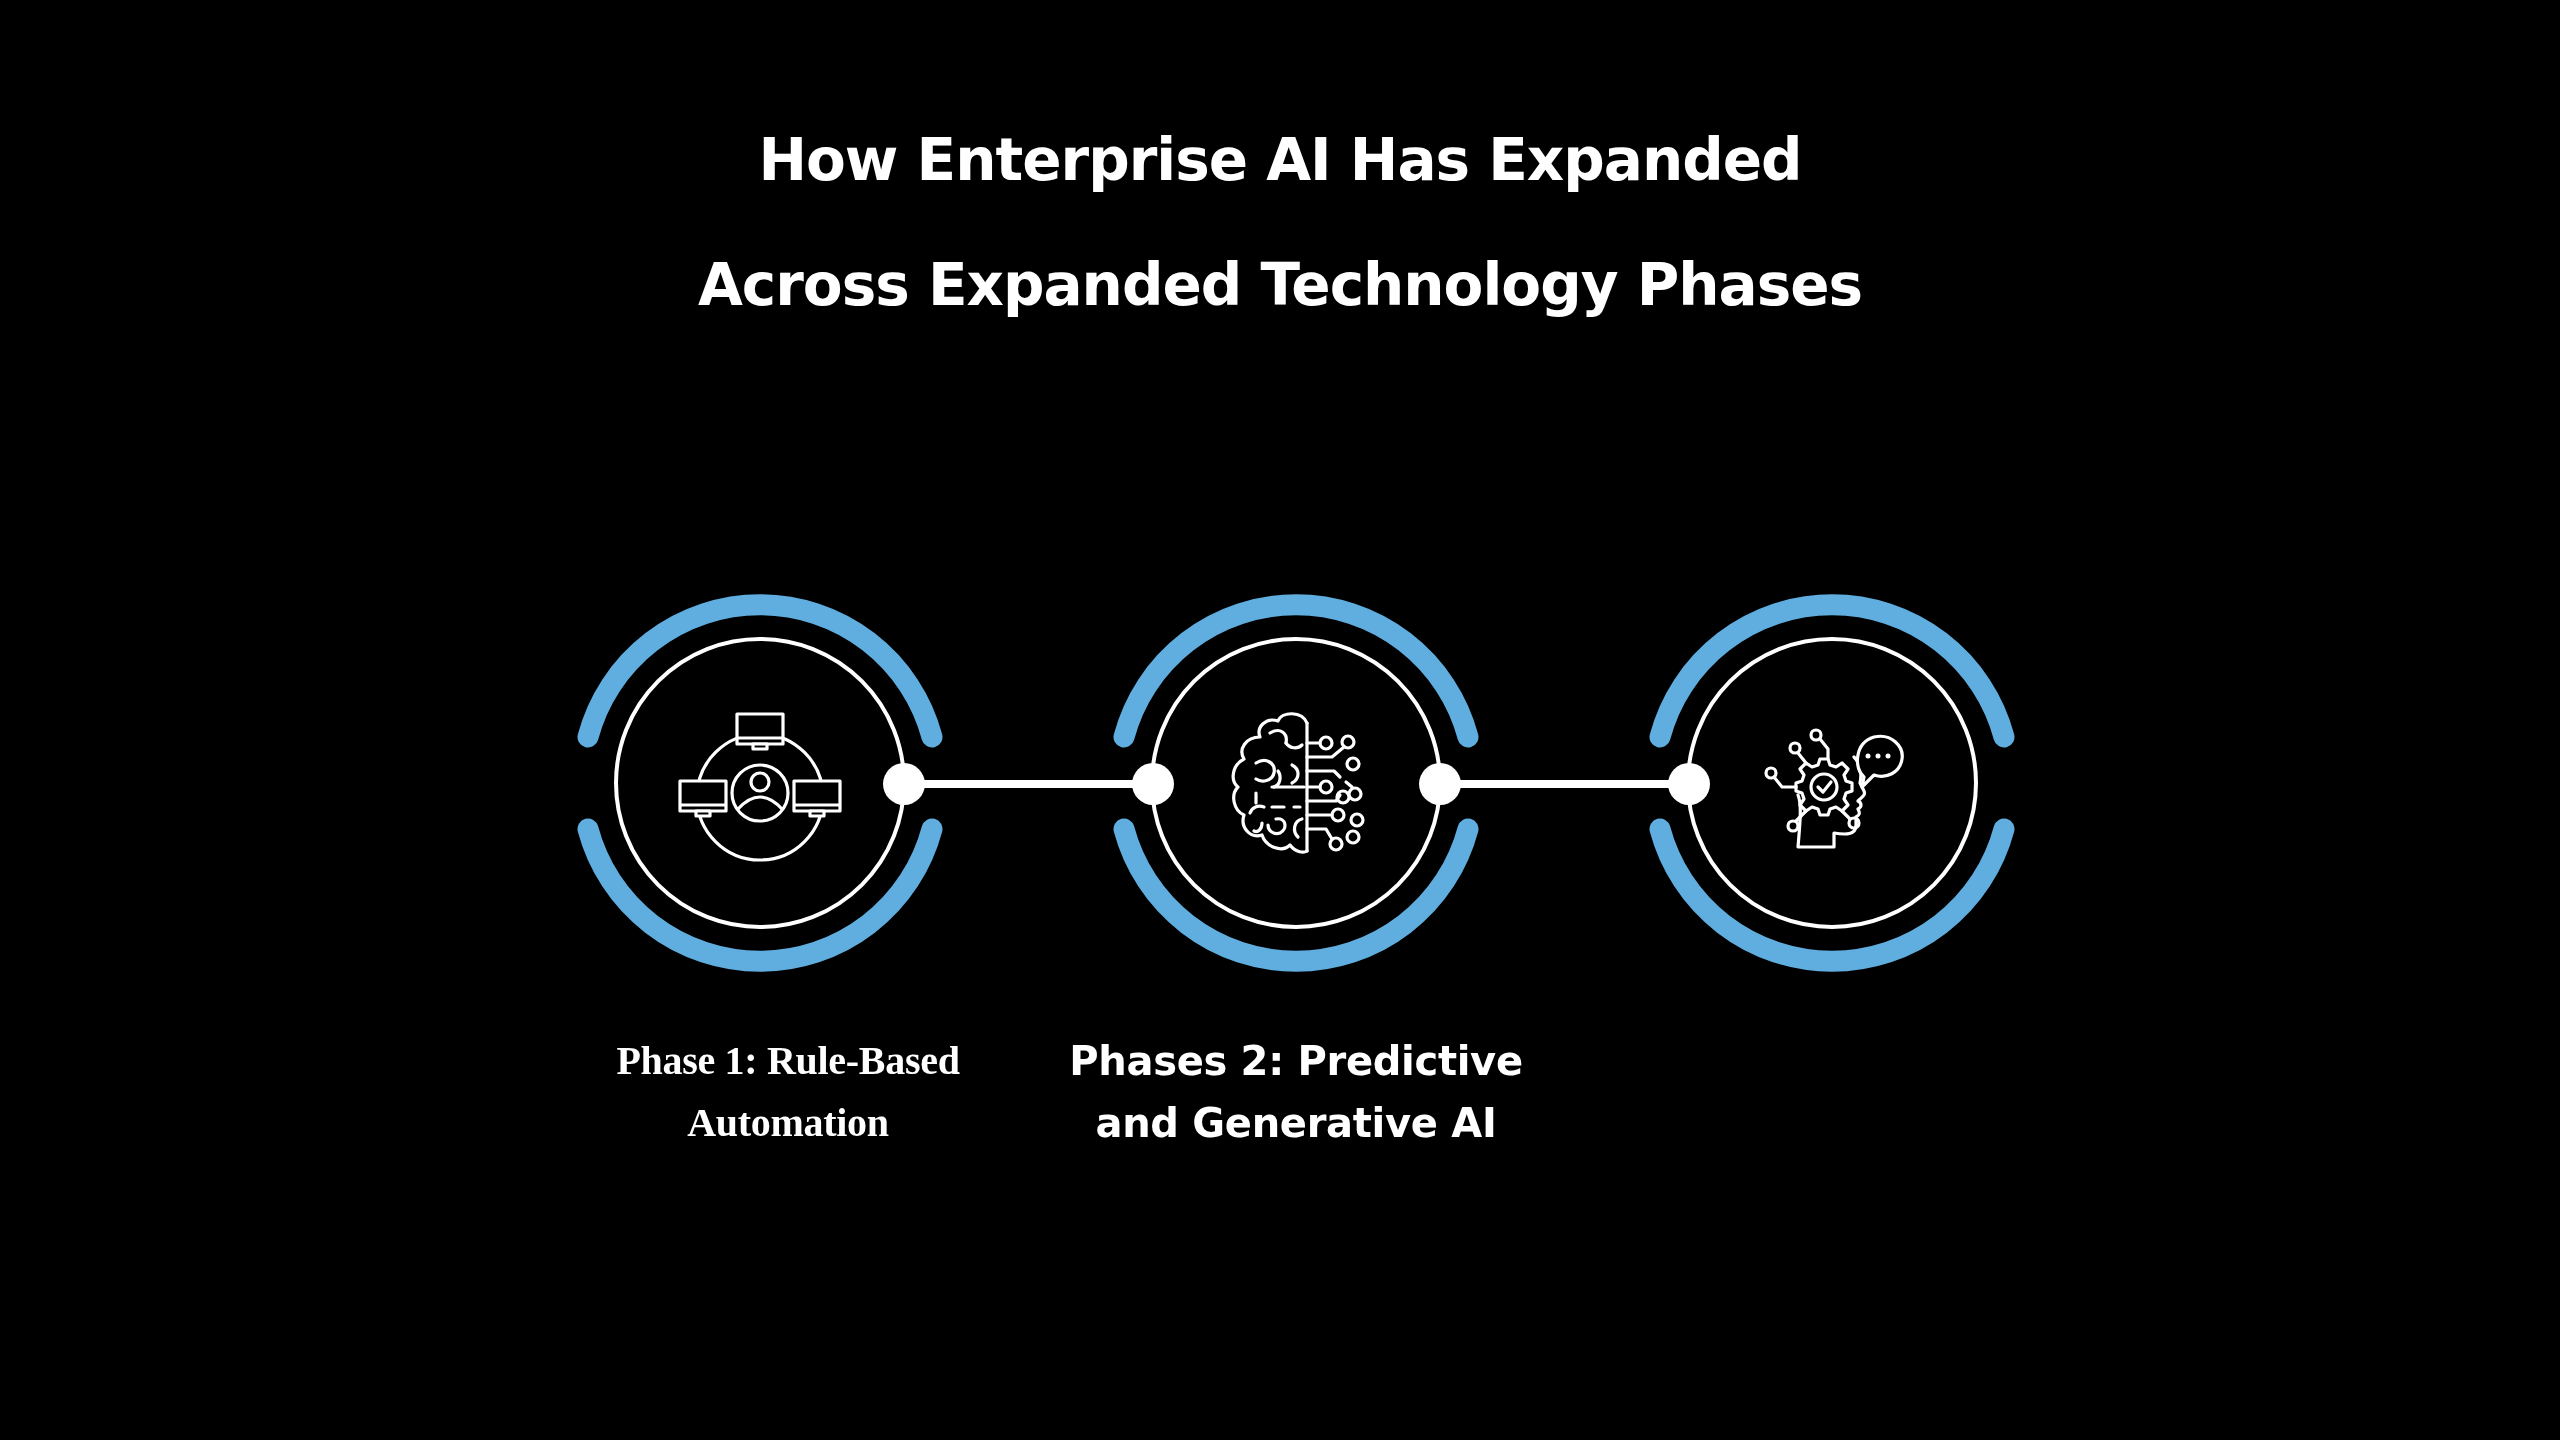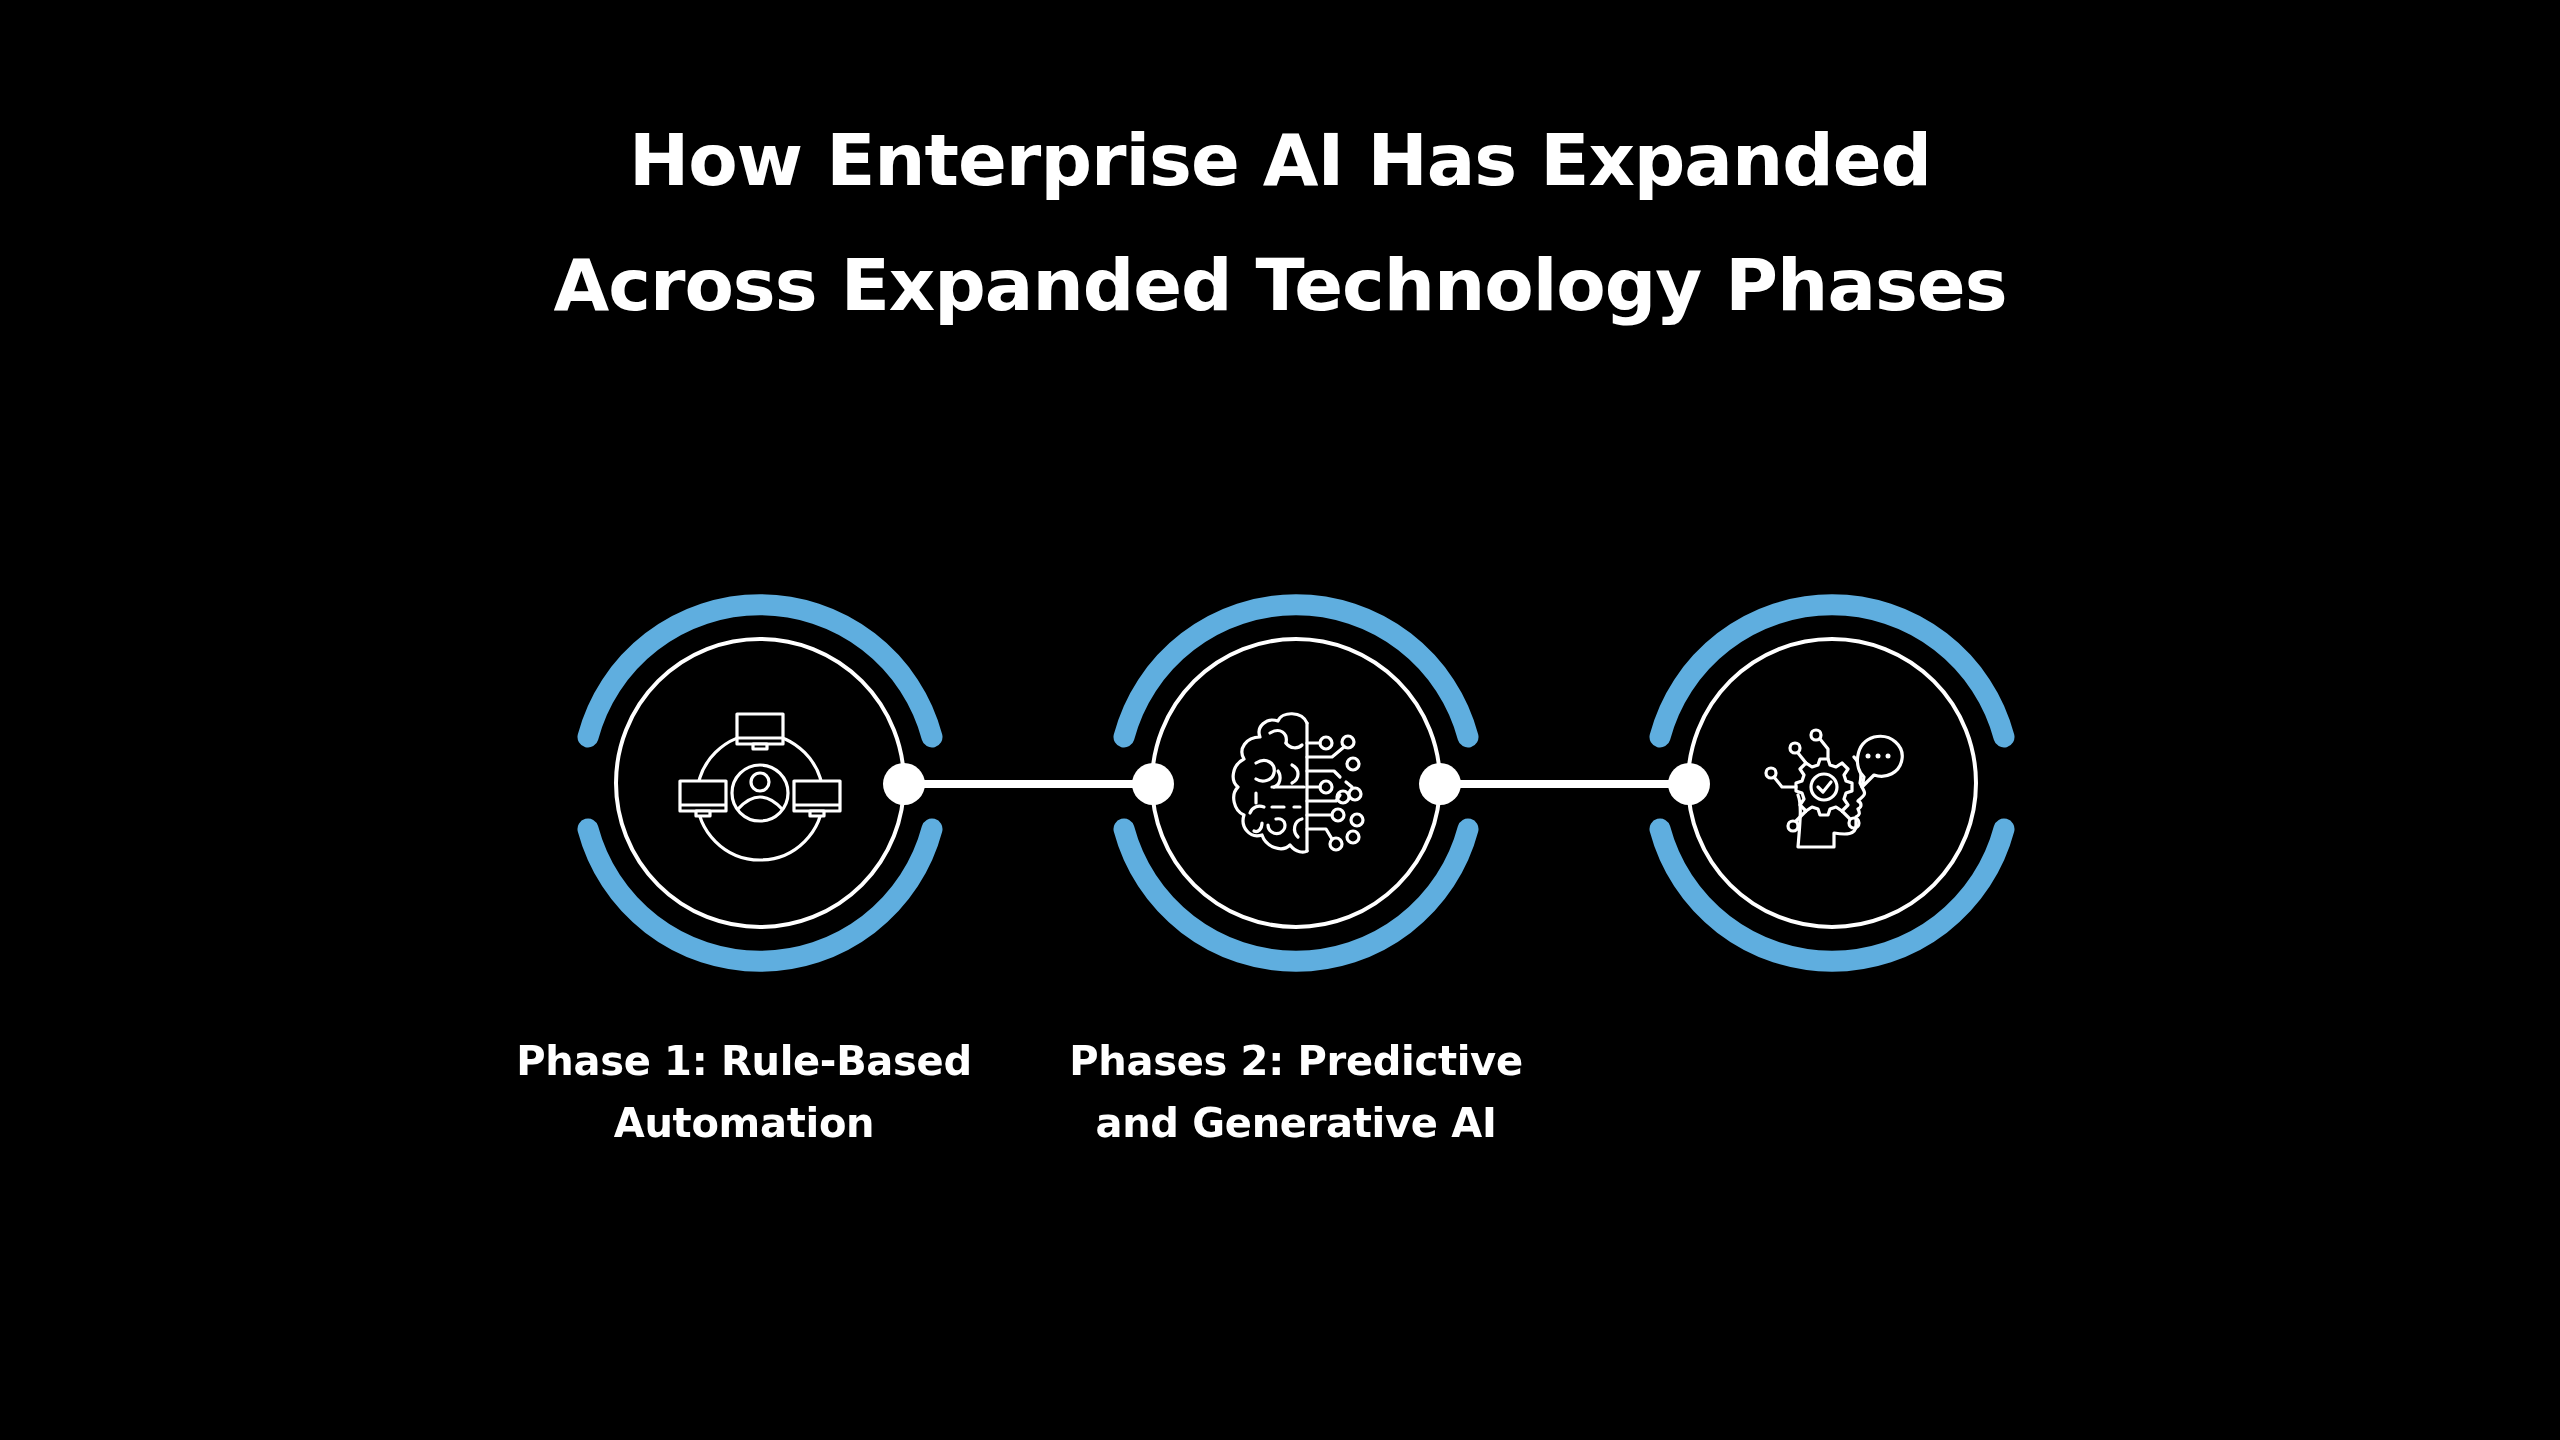--- a/index.html
+++ b/index.html
@@ -22,21 +22,21 @@
       height: 1440px;
       background: #000000;
     }
     .title {
       position: absolute;
       left: 0;
       top: 98px;
       width: 2560px;
       text-align: center;
       font-weight: bold;
-      font-size: 72px;
+      font-size: 58px;
       line-height: 125px;
       letter-spacing: -1px;
       margin: 0;
       color: #ffffff;
     }
     .title span { display: block; }
     .diagram {
       position: absolute;
       left: 0;
       top: 0;
@@ -48,21 +48,21 @@
       top: 1030px;
       width: 520px;
       text-align: center;
       font-weight: bold;
       font-size: 40px;
       line-height: 62px;
       letter-spacing: -0.3px;
       color: #ffffff;
     }
     .label span { display: block; }
-    .label.p1 { left: 484px; }
+    .label.p1 { left: 528px; font-family: Liberation Serif, serif; }
     .label.p2 { left: 1036px; }
     .label.p3 { left: 1572px; }
   </style>
 </head>
 <body>
 
 <div class="slide">
 
   <h1 class="title">
     <span>How Enterprise AI Has Expanded</span>

